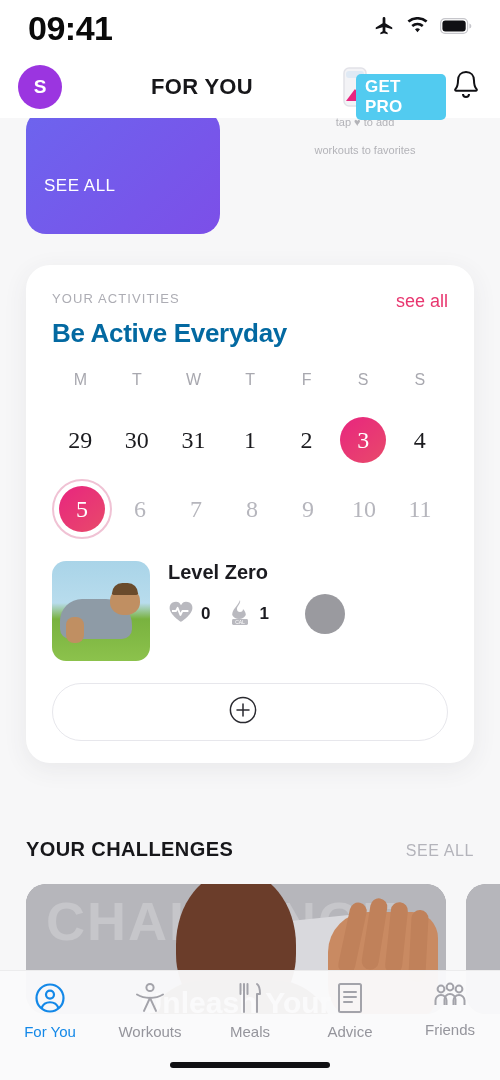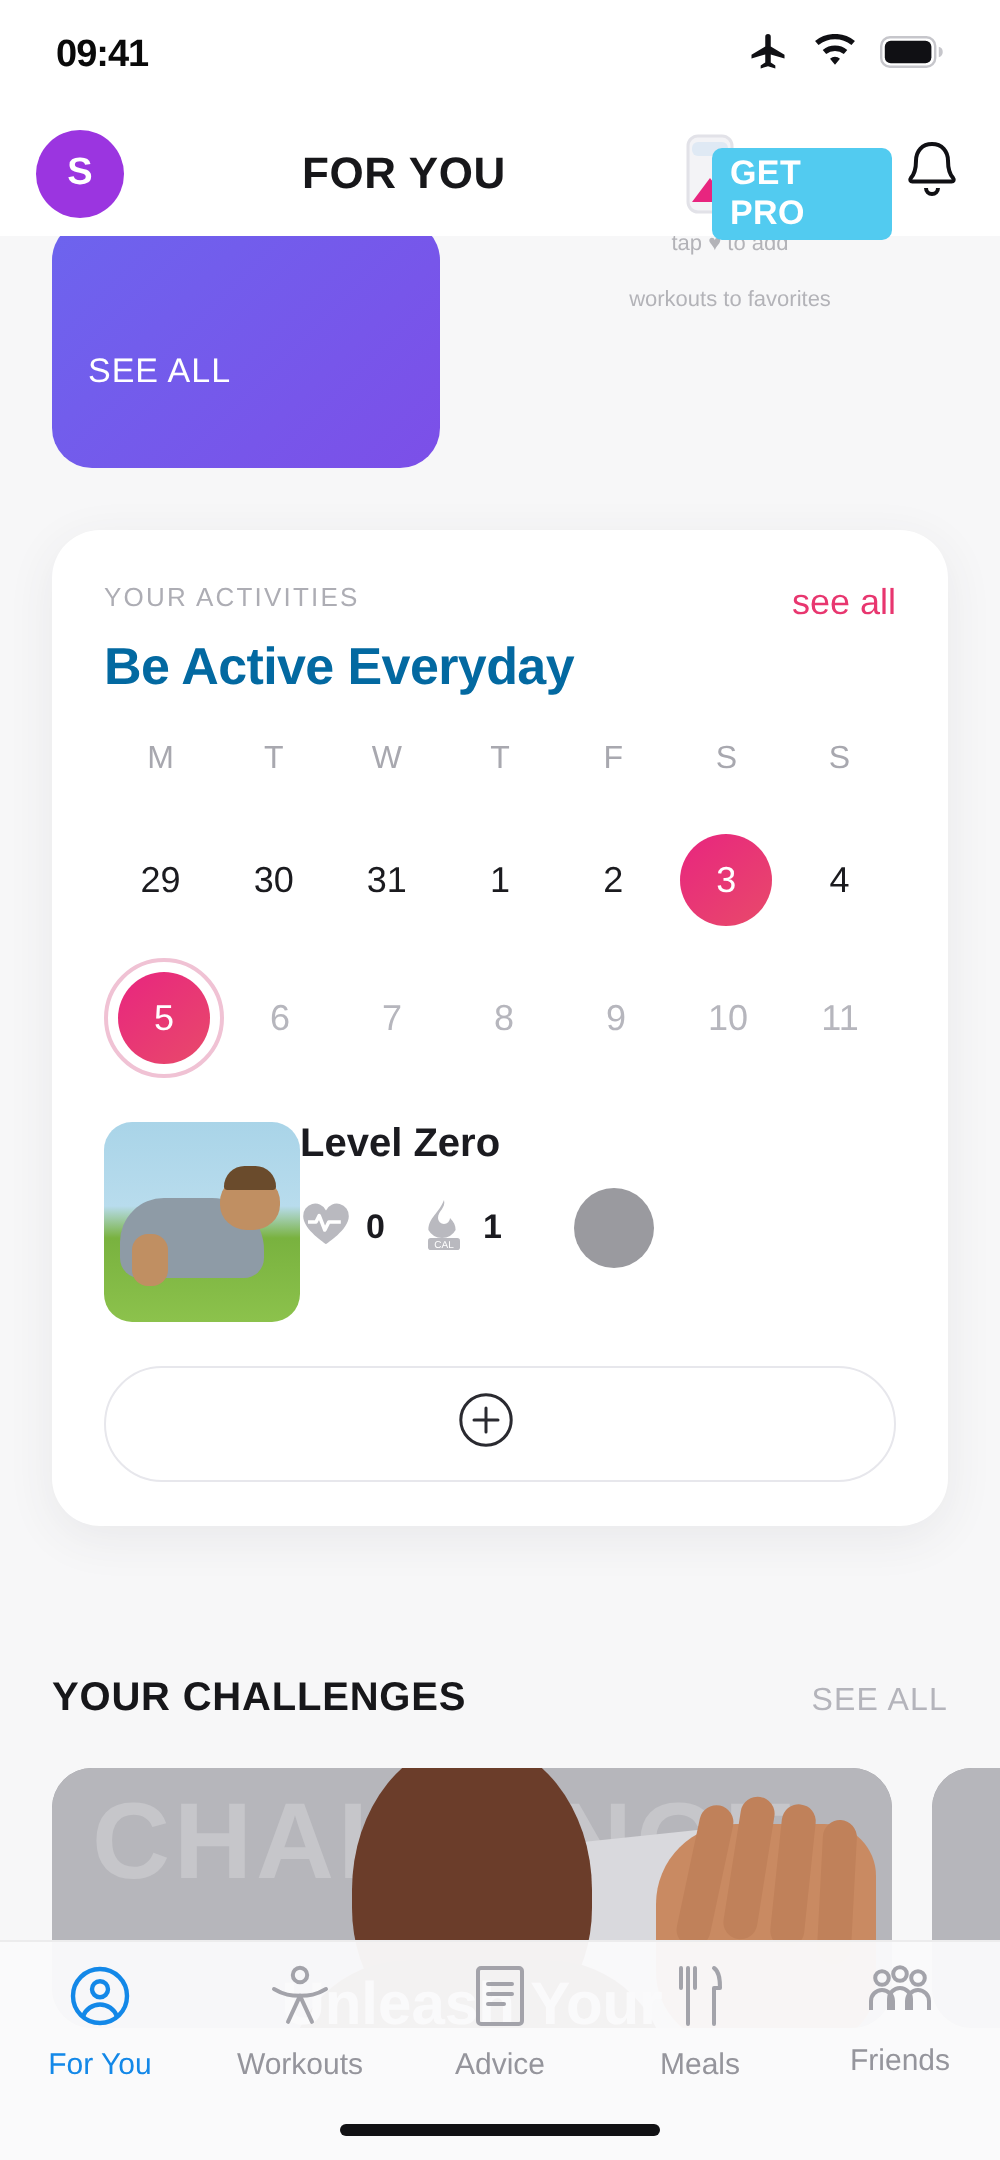--- a/index.html
+++ b/index.html
@@ -10,21 +10,21 @@
     overflow:hidden;
   }
   .phone { position:relative; width:500px; height:1080px; background:#f7f7f8; overflow:hidden; }
 
   
   .statusbar {
     position:absolute; top:0; left:0; width:500px; height:56px;
     background:#ffffff; display:flex; align-items:center;
     justify-content:space-between; padding:0 28px;
   }
-  .status-time { font-size:19px; font-weight:bold; color:#0a0a0a; letter-spacing:-0.5px; }
+  .status-time { font-size:34px; font-weight:bold; color:#0a0a0a; letter-spacing:-0.5px; }
   .status-icons { display:flex; align-items:center; gap:11px; }
 
   
   .navbar {
     position:absolute; top:56px; left:0; width:500px; height:62px;
     background:#ffffff; display:flex; align-items:center;
     padding:0 18px; z-index:30;
   }
   .avatar {
     width:44px; height:44px; border-radius:50%;
@@ -78,21 +78,21 @@
 
   .cal { margin-top:22px; }
   .cal-row { display:flex; }
   .cal-cell { flex:1; display:flex; align-items:center; justify-content:center; }
   .dow { height:32px; font-size:16px; color:#a8a8af; }
   .cal-row.dates { margin-top:14px; }
   .cal-row.dates2 { margin-top:16px; }
   .daynum {
     width:46px; height:46px; border-radius:50%;
     display:flex; align-items:center; justify-content:center;
-    font-size:18px; color:#1b1b1f;
+    font-size:24px; color:#1b1b1f;font-family:Liberation Serif, serif;
   }
   .daynum.muted { color:#b6b6bd; }
   .daynum.active {
     background:linear-gradient(140deg,#e8257f 0%,#e84a6a 100%);
     color:#ffffff;
   }
   .daynum-ring {
     width:60px; height:60px; border-radius:50%;
     border:2px solid #f0c2d4; display:flex; align-items:center; justify-content:center;
   }
@@ -113,21 +113,21 @@
     background:#c08f62; border-radius:50% 50% 45% 45%;
   }
   .thumb .hair {
     position:absolute; right:12px; bottom:66px; width:26px; height:12px;
     background:#6a4b2c; border-radius:12px 12px 2px 2px;
   }
   .thumb .arm {
     position:absolute; left:14px; bottom:18px; width:18px; height:26px;
     background:#c08f62; border-radius:8px;
   }
-  .entry-info { flex:1; }
+  .entry-info { margin-left:18px; flex:1; }
   .entry-title { font-size:20px; font-weight:bold; color:#1b1b20; }
   .entry-meta { font-size:18px; color:#a9a9b1; margin-top:6px; }
   .entry-stats { display:flex; align-items:center; margin-top:10px; }
   .stat { display:flex; align-items:center; margin-right:18px; }
   .stat-val { font-size:17px; font-weight:bold; color:#1b1b20; margin-left:7px; }
   .stat-circle { width:40px; height:40px; border-radius:50%; background:#9a9a9f; margin-left:18px; }
 
   .add-btn {
     margin-top:22px; height:58px; border-radius:29px;
     border:1px solid #e7e7ec; background:#fff;
@@ -428,35 +428,35 @@
         <svg width="34" height="34" viewBox="0 0 34 34">
           <circle cx="17" cy="6.5" r="3.6" fill="none" stroke="#a3a3aa" stroke-width="2"></circle>
           <path d="M4 13.5c5 3 8.4 3.4 13 3.4s8-0.4 13-3.4" fill="none" stroke="#a3a3aa" stroke-width="2" stroke-linecap="round"></path>
           <path d="M17 16.9l-6 13M17 16.9l6 13" fill="none" stroke="#a3a3aa" stroke-width="2" stroke-linecap="round"></path>
         </svg>
       </span>
       <span class="tab-label">Workouts</span>
     </div>
     <div class="tab">
       <span>
+        <svg width="30" height="34" viewBox="0 0 30 34">
+          <path d="M9 3v10M12.5 3v10M5.5 3v10M9 13v18" fill="none" stroke="#a3a3aa" stroke-width="2" stroke-linecap="round"></path>
+          <path d="M22 3c3 2 3 7 3 10h-3v18" fill="none" stroke="#a3a3aa" stroke-width="2" stroke-linecap="round" stroke-linejoin="round"></path>
+        </svg>
+      </span>
+      <span class="tab-label">Meals</span>
+    </div>
+    <div class="tab">
+      <span>
         <svg width="32" height="34" viewBox="0 0 32 34">
           <rect x="5" y="3" width="22" height="28" rx="1.5" fill="none" stroke="#a3a3aa" stroke-width="2"></rect>
           <path d="M10 11h12M10 16h12M10 21h8" stroke="#a3a3aa" stroke-width="2" stroke-linecap="round"></path>
         </svg>
       </span>
       <span class="tab-label">Advice</span>
-    </div>
-    <div class="tab">
-      <span>
-        <svg width="30" height="34" viewBox="0 0 30 34">
-          <path d="M9 3v10M12.5 3v10M5.5 3v10M9 13v18" fill="none" stroke="#a3a3aa" stroke-width="2" stroke-linecap="round"></path>
-          <path d="M22 3c3 2 3 7 3 10h-3v18" fill="none" stroke="#a3a3aa" stroke-width="2" stroke-linecap="round" stroke-linejoin="round"></path>
-        </svg>
-      </span>
-      <span class="tab-label">Meals</span>
     </div>
     <div class="tab">
       <span>
         <svg width="36" height="32" viewBox="0 0 36 32">
           <circle cx="9" cy="8" r="3.4" fill="none" stroke="#a3a3aa" stroke-width="2"></circle>
           <circle cx="18" cy="6" r="3.4" fill="none" stroke="#a3a3aa" stroke-width="2"></circle>
           <circle cx="27" cy="8" r="3.4" fill="none" stroke="#a3a3aa" stroke-width="2"></circle>
           <path d="M3.5 24v-4.5a5.5 5.5 0 0 1 11 0V24" fill="none" stroke="#a3a3aa" stroke-width="2" stroke-linejoin="round"></path>
           <path d="M12.5 24v-5.5a5.5 5.5 0 0 1 11 0V24" fill="none" stroke="#a3a3aa" stroke-width="2" stroke-linejoin="round"></path>
           <path d="M21.5 24v-4.5a5.5 5.5 0 0 1 11 0V24" fill="none" stroke="#a3a3aa" stroke-width="2" stroke-linejoin="round"></path>

